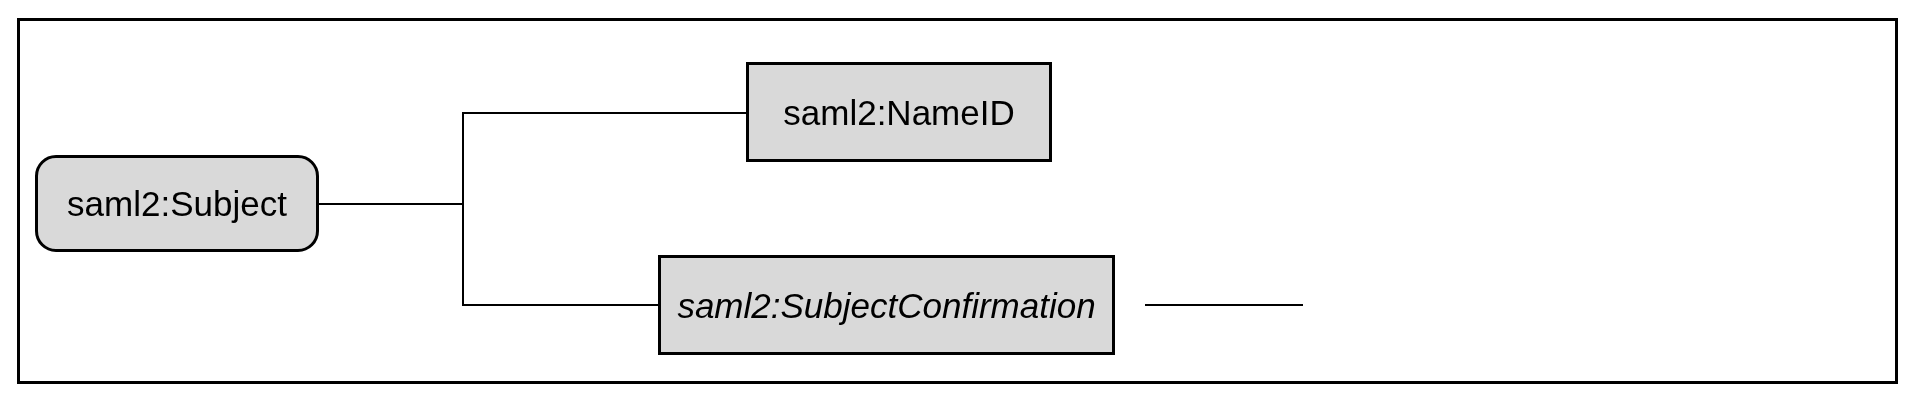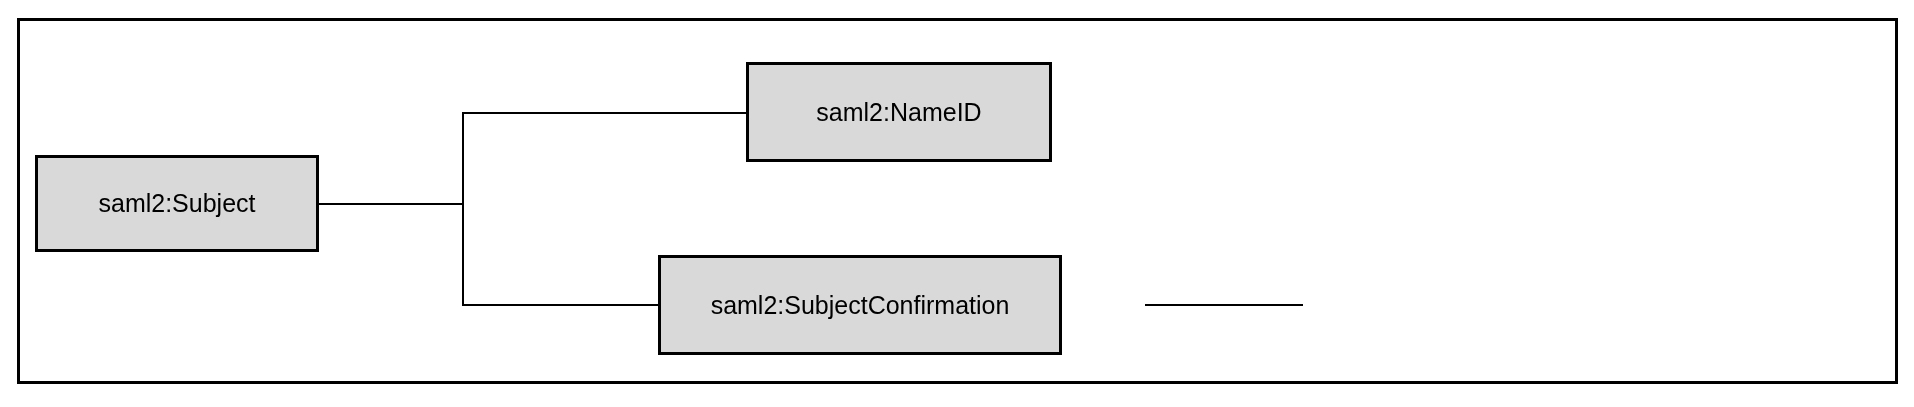--- a/index.html
+++ b/index.html
@@ -36,42 +36,44 @@
     background: #d9d9d9;
     border: 3px solid #000000;
     display: flex;
     align-items: center;
     justify-content: center;
     color: #000000;
     white-space: nowrap;
   }
   .node-label {
     font-family: "Liberation Sans", sans-serif;
-    font-size: 25px;
+    font-size: 35px;
     line-height: 1;
     letter-spacing: 0px;
     color: #000000;
   }
   #node-subject {
     left: 35px;
     top: 155px;
     width: 284px;
     height: 97px;
+    border-radius: 21px;
   }
   #node-nameid {
     left: 746px;
     top: 62px;
     width: 306px;
     height: 100px;
   }
   #node-subjectconfirmation {
     left: 658px;
     top: 255px;
-    width: 404px;
+    width: 457px;
     height: 100px;
+    font-style: italic;
   }
   #node-subjectconfirmationdata {
     left: 1302px;
     top: 255px;
     width: 583px;
     height: 100px;
   }
   
   .edge {
     position: absolute;

